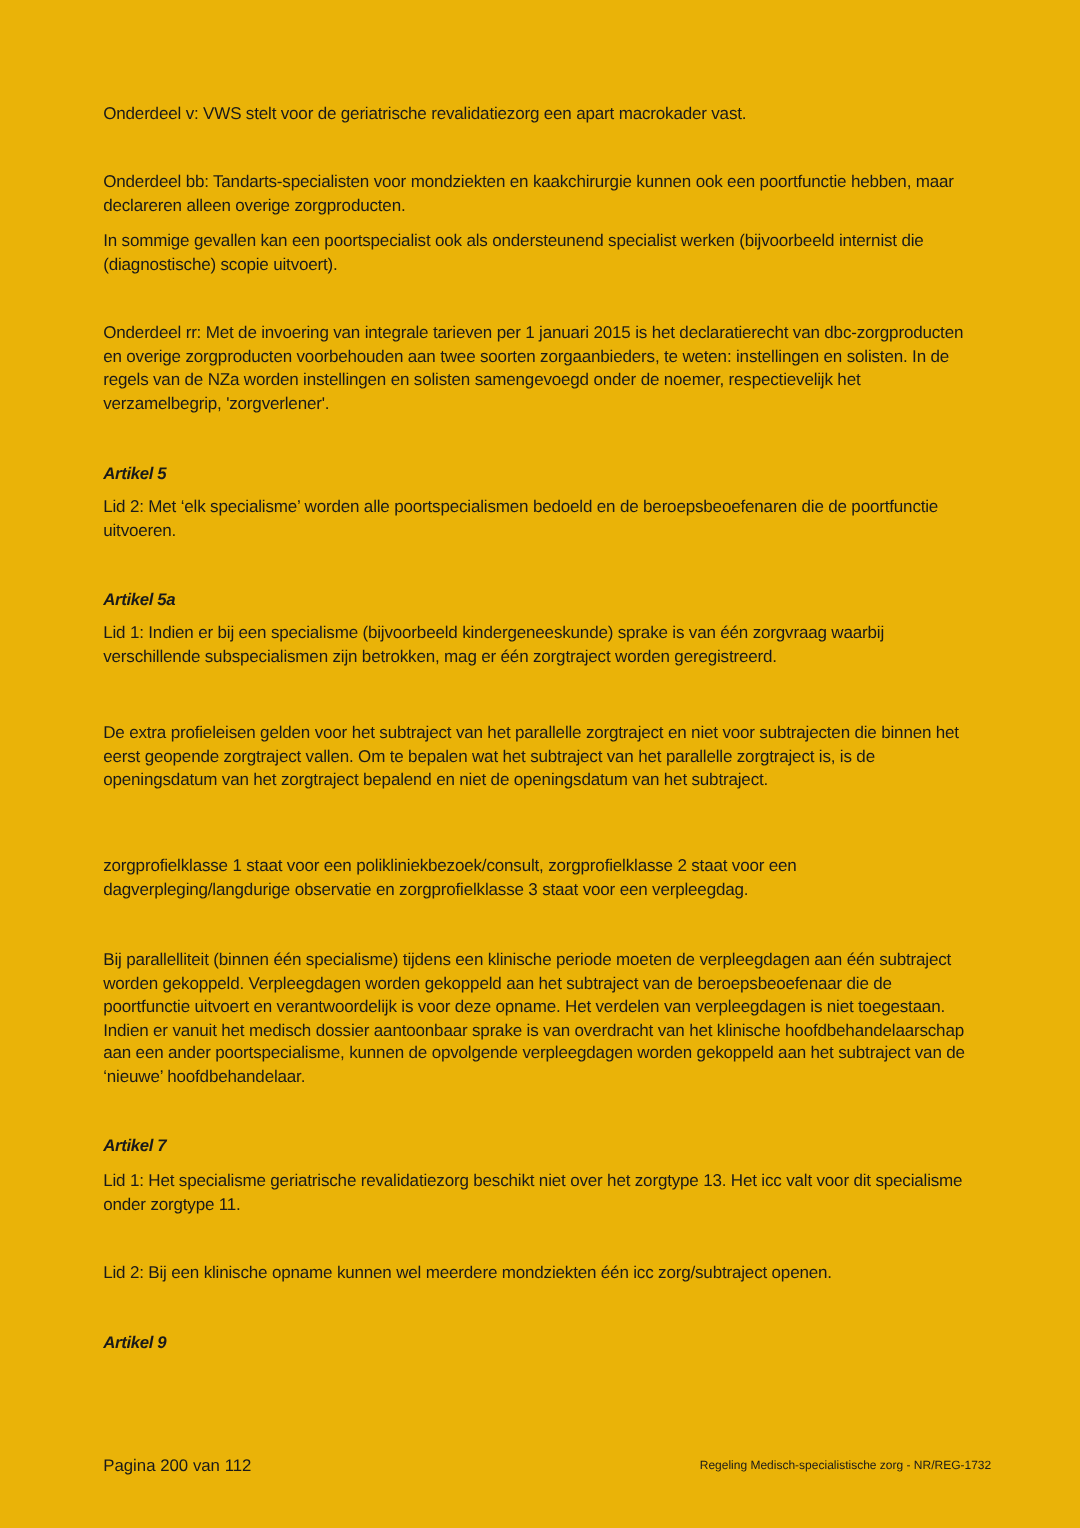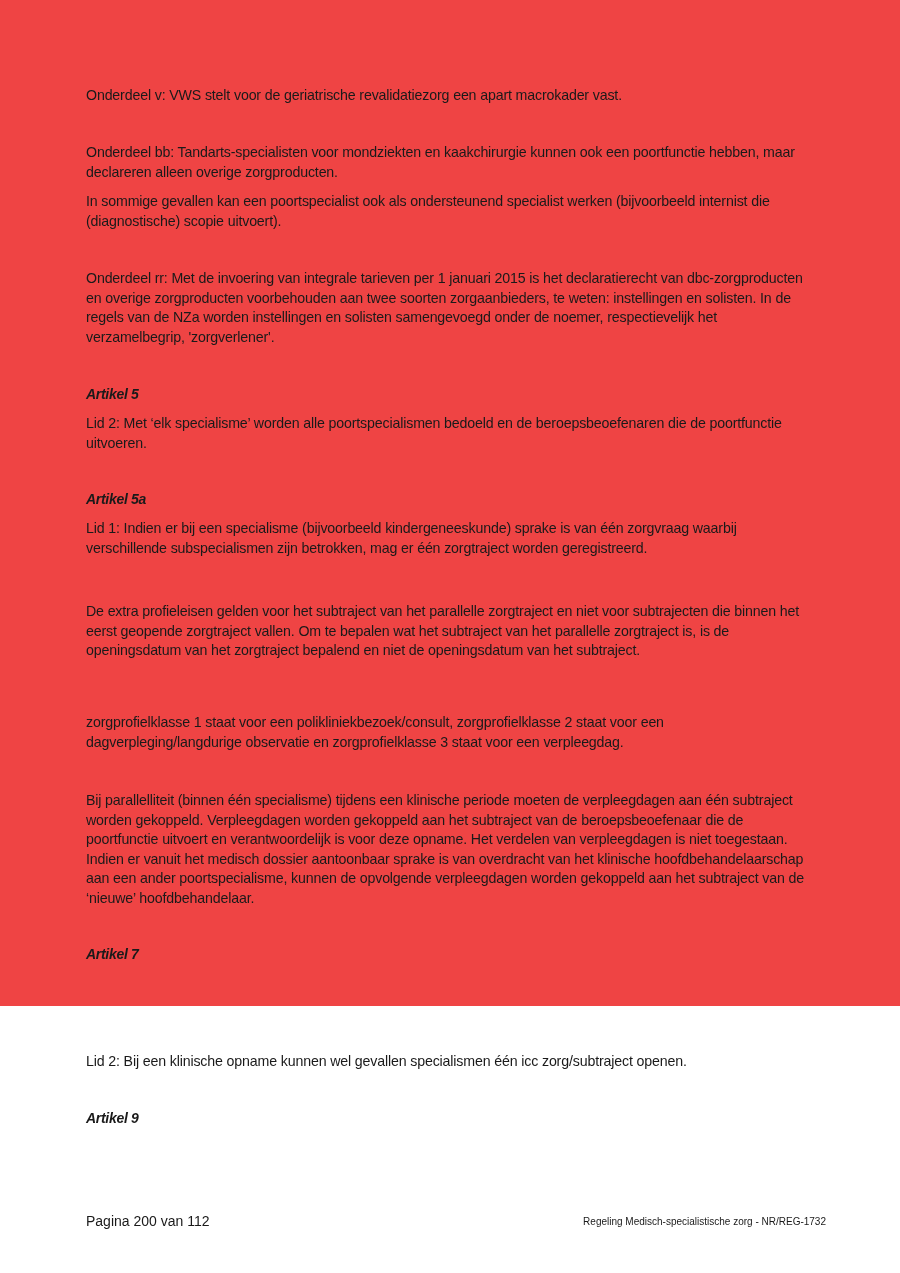--- a/index.html
+++ b/index.html
@@ -12,22 +12,22 @@
       height: 1273px;
       position: relative;
       overflow: hidden;
       font-family: "Liberation Sans", "DejaVu Sans", sans-serif;
       color: #1a1a1a;
     }
     .page {
       position: absolute;
       left: 0; top: 0;
       width: 900px;
-      height: 1006px;
-      background: #ef4444;
+      height: 1273px;
+      background: #eab308;
     }
     .block {
       position: absolute;
       left: 86px;
       width: 720px;
       font-size: 14.2px;
       line-height: 19.5px;
       letter-spacing: -0.15px;
       margin: 0;
     }
@@ -79,21 +79,22 @@
   <p class="block" style="top:519px;">Lid 1: Indien er bij een specialisme (bijvoorbeeld kindergeneeskunde) sprake is van één zorgvraag waarbij verschillende subspecialismen zijn betrokken, mag er één zorgtraject worden geregistreerd.</p>
 
   <p class="block" style="top:602px;">De extra profieleisen gelden voor het subtraject van het parallelle zorgtraject en niet voor  subtrajecten die binnen het eerst geopende zorgtraject vallen. Om te bepalen wat het subtraject van het parallelle zorgtraject is, is de openingsdatum van het zorgtraject bepalend en niet de openingsdatum van het subtraject.</p>
 
   <p class="block" style="top:713px;">zorgprofielklasse 1 staat voor een polikliniekbezoek/consult, zorgprofielklasse 2 staat voor een dagverpleging/langdurige observatie en zorgprofielklasse 3 staat voor een verpleegdag.</p>
 
   <p class="block" style="top:791px;">Bij parallelliteit (binnen één specialisme) tijdens een klinische periode moeten de verpleegdagen aan één subtraject worden gekoppeld. Verpleegdagen worden gekoppeld aan het subtraject van de beroepsbeoefenaar die de poortfunctie uitvoert en verantwoordelijk is voor deze opname. Het verdelen van verpleegdagen is niet toegestaan. Indien er vanuit het medisch dossier aantoonbaar sprake is van overdracht van het klinische hoofdbehandelaarschap aan een ander poortspecialisme, kunnen de opvolgende verpleegdagen worden gekoppeld aan het subtraject van de ‘nieuwe’ hoofdbehandelaar.</p>
 
   <h3 class="heading" style="top:945px;font-style:italic;">Artikel 7</h3>
 
+  <p class="block" style="top:975px;">Lid 1: Het specialisme geriatrische revalidatiezorg beschikt niet over het zorgtype 13. Het icc valt voor dit specialisme onder zorgtype 11.</p>
 
-  <p class="block" style="top:1052px;">Lid 2: Bij een klinische opname kunnen wel gevallen specialismen één icc zorg/subtraject openen.</p>
+  <p class="block" style="top:1052px;">Lid 2: Bij een klinische opname kunnen wel meerdere mondziekten één icc zorg/subtraject openen.</p>
 
   <h3 class="heading" style="top:1109px;">Artikel 9</h3>
 
   <div class="footer-left">Pagina 200 van 112</div>
   <div class="footer-right">Regeling Medisch-specialistische zorg - NR/REG-1732</div>
 
 </div>
 
 </body></html>

